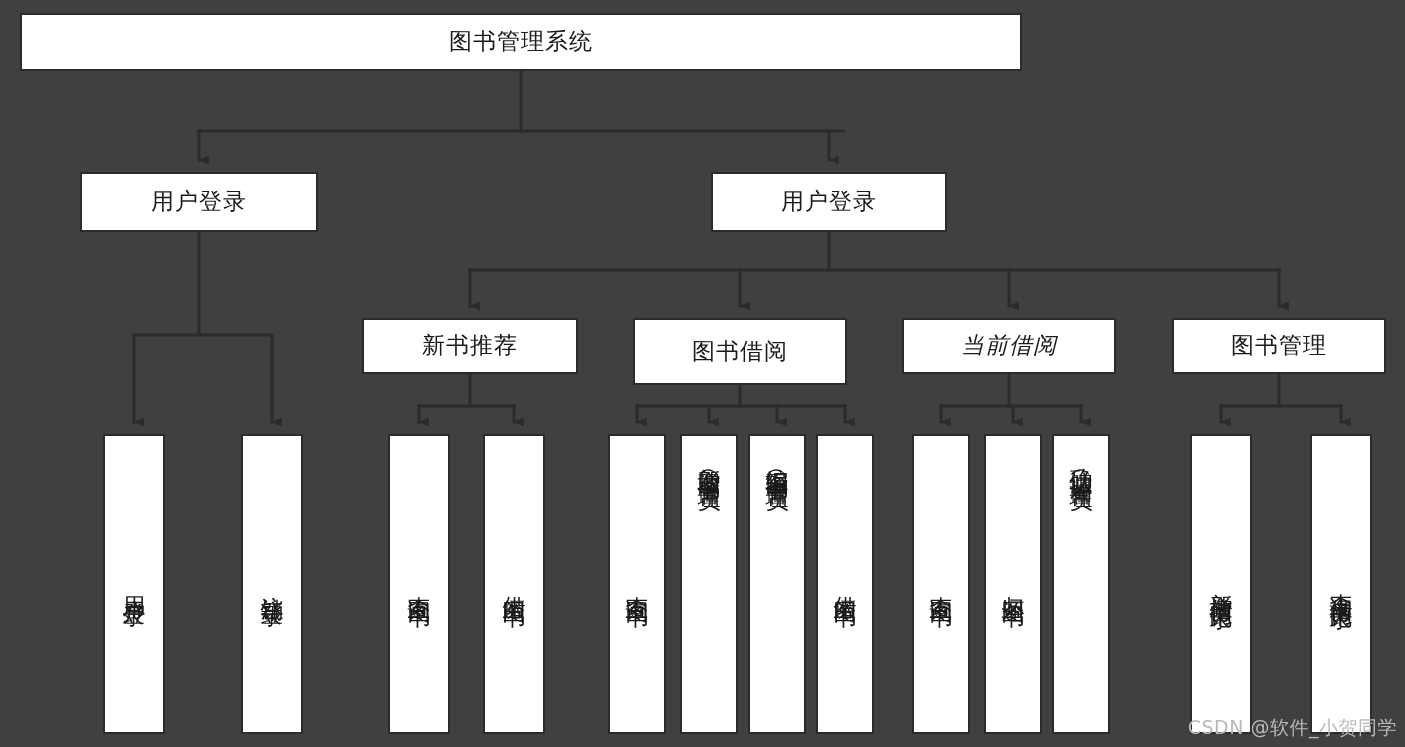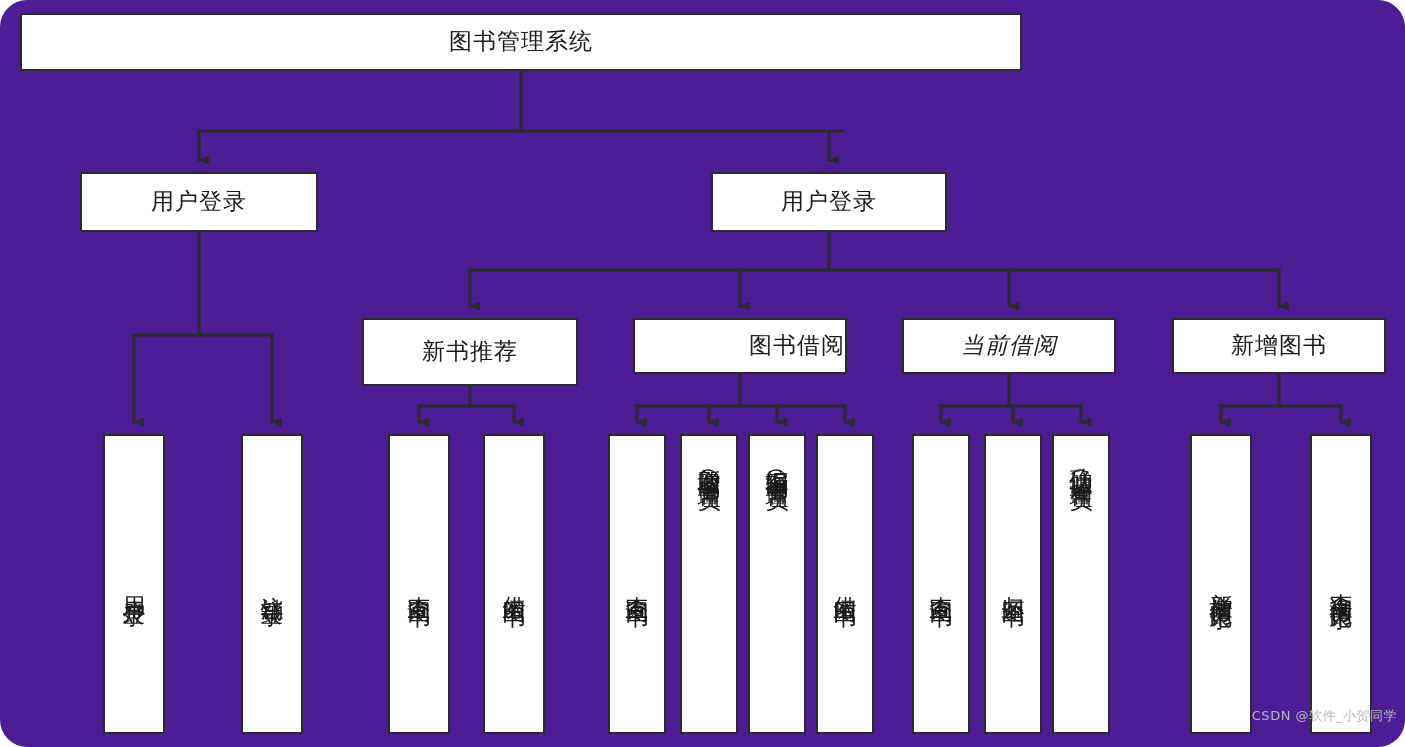--- a/index.html
+++ b/index.html
@@ -52,31 +52,31 @@
     text-orientation: upright;
     white-space: nowrap;
   }
   .node-v.centered {
     justify-content: center;
     padding-top: 0;
   }
   #watermark {
     position: absolute;
     right: 8px;
-    bottom: 22px;
-    font-size: 13px;
+    bottom: 6px;
+    font-size: 19px;
     color: #b9b9b9;
     letter-spacing: 0.5px;
     white-space: nowrap;
   }
 </style>
 </head>
 <body>
 
-<div id="canvas" style="background: #4c1d95; border-radius: 27px;">
+<div id="canvas" style="background: #404040;">
 
   <svg id="diagram-svg" viewBox="0 0 1405 747" xmlns="http://www.w3.org/2000/svg">
     <defs>
       <marker id="arrow" viewBox="0 0 10 12" refX="5" refY="11" markerWidth="9" markerHeight="11" orient="auto-start-reverse" markerUnits="userSpaceOnUse">
         <path d="M 0 0 L 10 0 L 5 12 z" fill="#2b2b2b"></path>
       </marker>
     </defs>
 
     <g stroke="#2b2b2b" stroke-width="3" fill="none" stroke-linecap="square">
 
@@ -126,31 +126,31 @@
     <span>图书管理系统</span>
   </div>
 
   <div class="node node-h" style="left: 80px; top: 172px; width: 238px; height: 60px; border-color: rgb(43, 43, 43); background: rgb(255, 255, 255); color: rgb(26, 26, 26);">
     <span>用户登录</span>
   </div>
   <div class="node node-h" style="left: 711px; top: 172px; width: 236px; height: 60px; border-color: rgb(43, 43, 43); background: rgb(255, 255, 255); color: rgb(26, 26, 26);">
     <span>用户登录</span>
   </div>
 
-  <div class="node node-h" style="left: 362px; top: 318px; width: 216px; height: 68px; border-color: rgb(43, 43, 43); background: rgb(255, 255, 255); color: rgb(26, 26, 26);">
+  <div class="node node-h" style="left: 362px; top: 318px; width: 216px; height: 56px; border-color: rgb(43, 43, 43); background: rgb(255, 255, 255); color: rgb(26, 26, 26);">
     <span>新书推荐</span>
   </div>
-  <div class="node node-h" style="left: 633px; top: 318px; width: 214px; height: 56px; border-color: rgb(43, 43, 43); background: rgb(255, 255, 255); color: rgb(26, 26, 26); justify-content: flex-end;">
+  <div class="node node-h" style="left: 633px; top: 318px; width: 214px; height: 67px; border-color: rgb(43, 43, 43); background: rgb(255, 255, 255); color: rgb(26, 26, 26);">
     <span>图书借阅</span>
   </div>
   <div class="node node-h" style="left: 902px; top: 318px; width: 214px; height: 56px; border-color: rgb(43, 43, 43); background: rgb(255, 255, 255); color: rgb(26, 26, 26); font-style: italic;">
     <span>当前借阅</span>
   </div>
   <div class="node node-h" style="left: 1172px; top: 318px; width: 214px; height: 56px; border-color: rgb(43, 43, 43); background: rgb(255, 255, 255); color: rgb(26, 26, 26);">
-    <span>新增图书</span>
+    <span>图书管理</span>
   </div>
 
   <div class="node node-v centered" style="left: 103px; top: 434px; width: 62px; height: 300px; border-color: rgb(43, 43, 43); background: rgb(255, 255, 255); color: rgb(26, 26, 26);">
     <span class="vlabel">用户登录</span>
   </div>
   <div class="node node-v centered" style="left: 241px; top: 434px; width: 62px; height: 300px; border-color: rgb(43, 43, 43); background: rgb(255, 255, 255); color: rgb(26, 26, 26);">
     <span class="vlabel">注销登录</span>
   </div>
 
   <div class="node node-v centered" style="left: 388px; top: 434px; width: 62px; height: 300px; border-color: rgb(43, 43, 43); background: rgb(255, 255, 255); color: rgb(26, 26, 26);">

